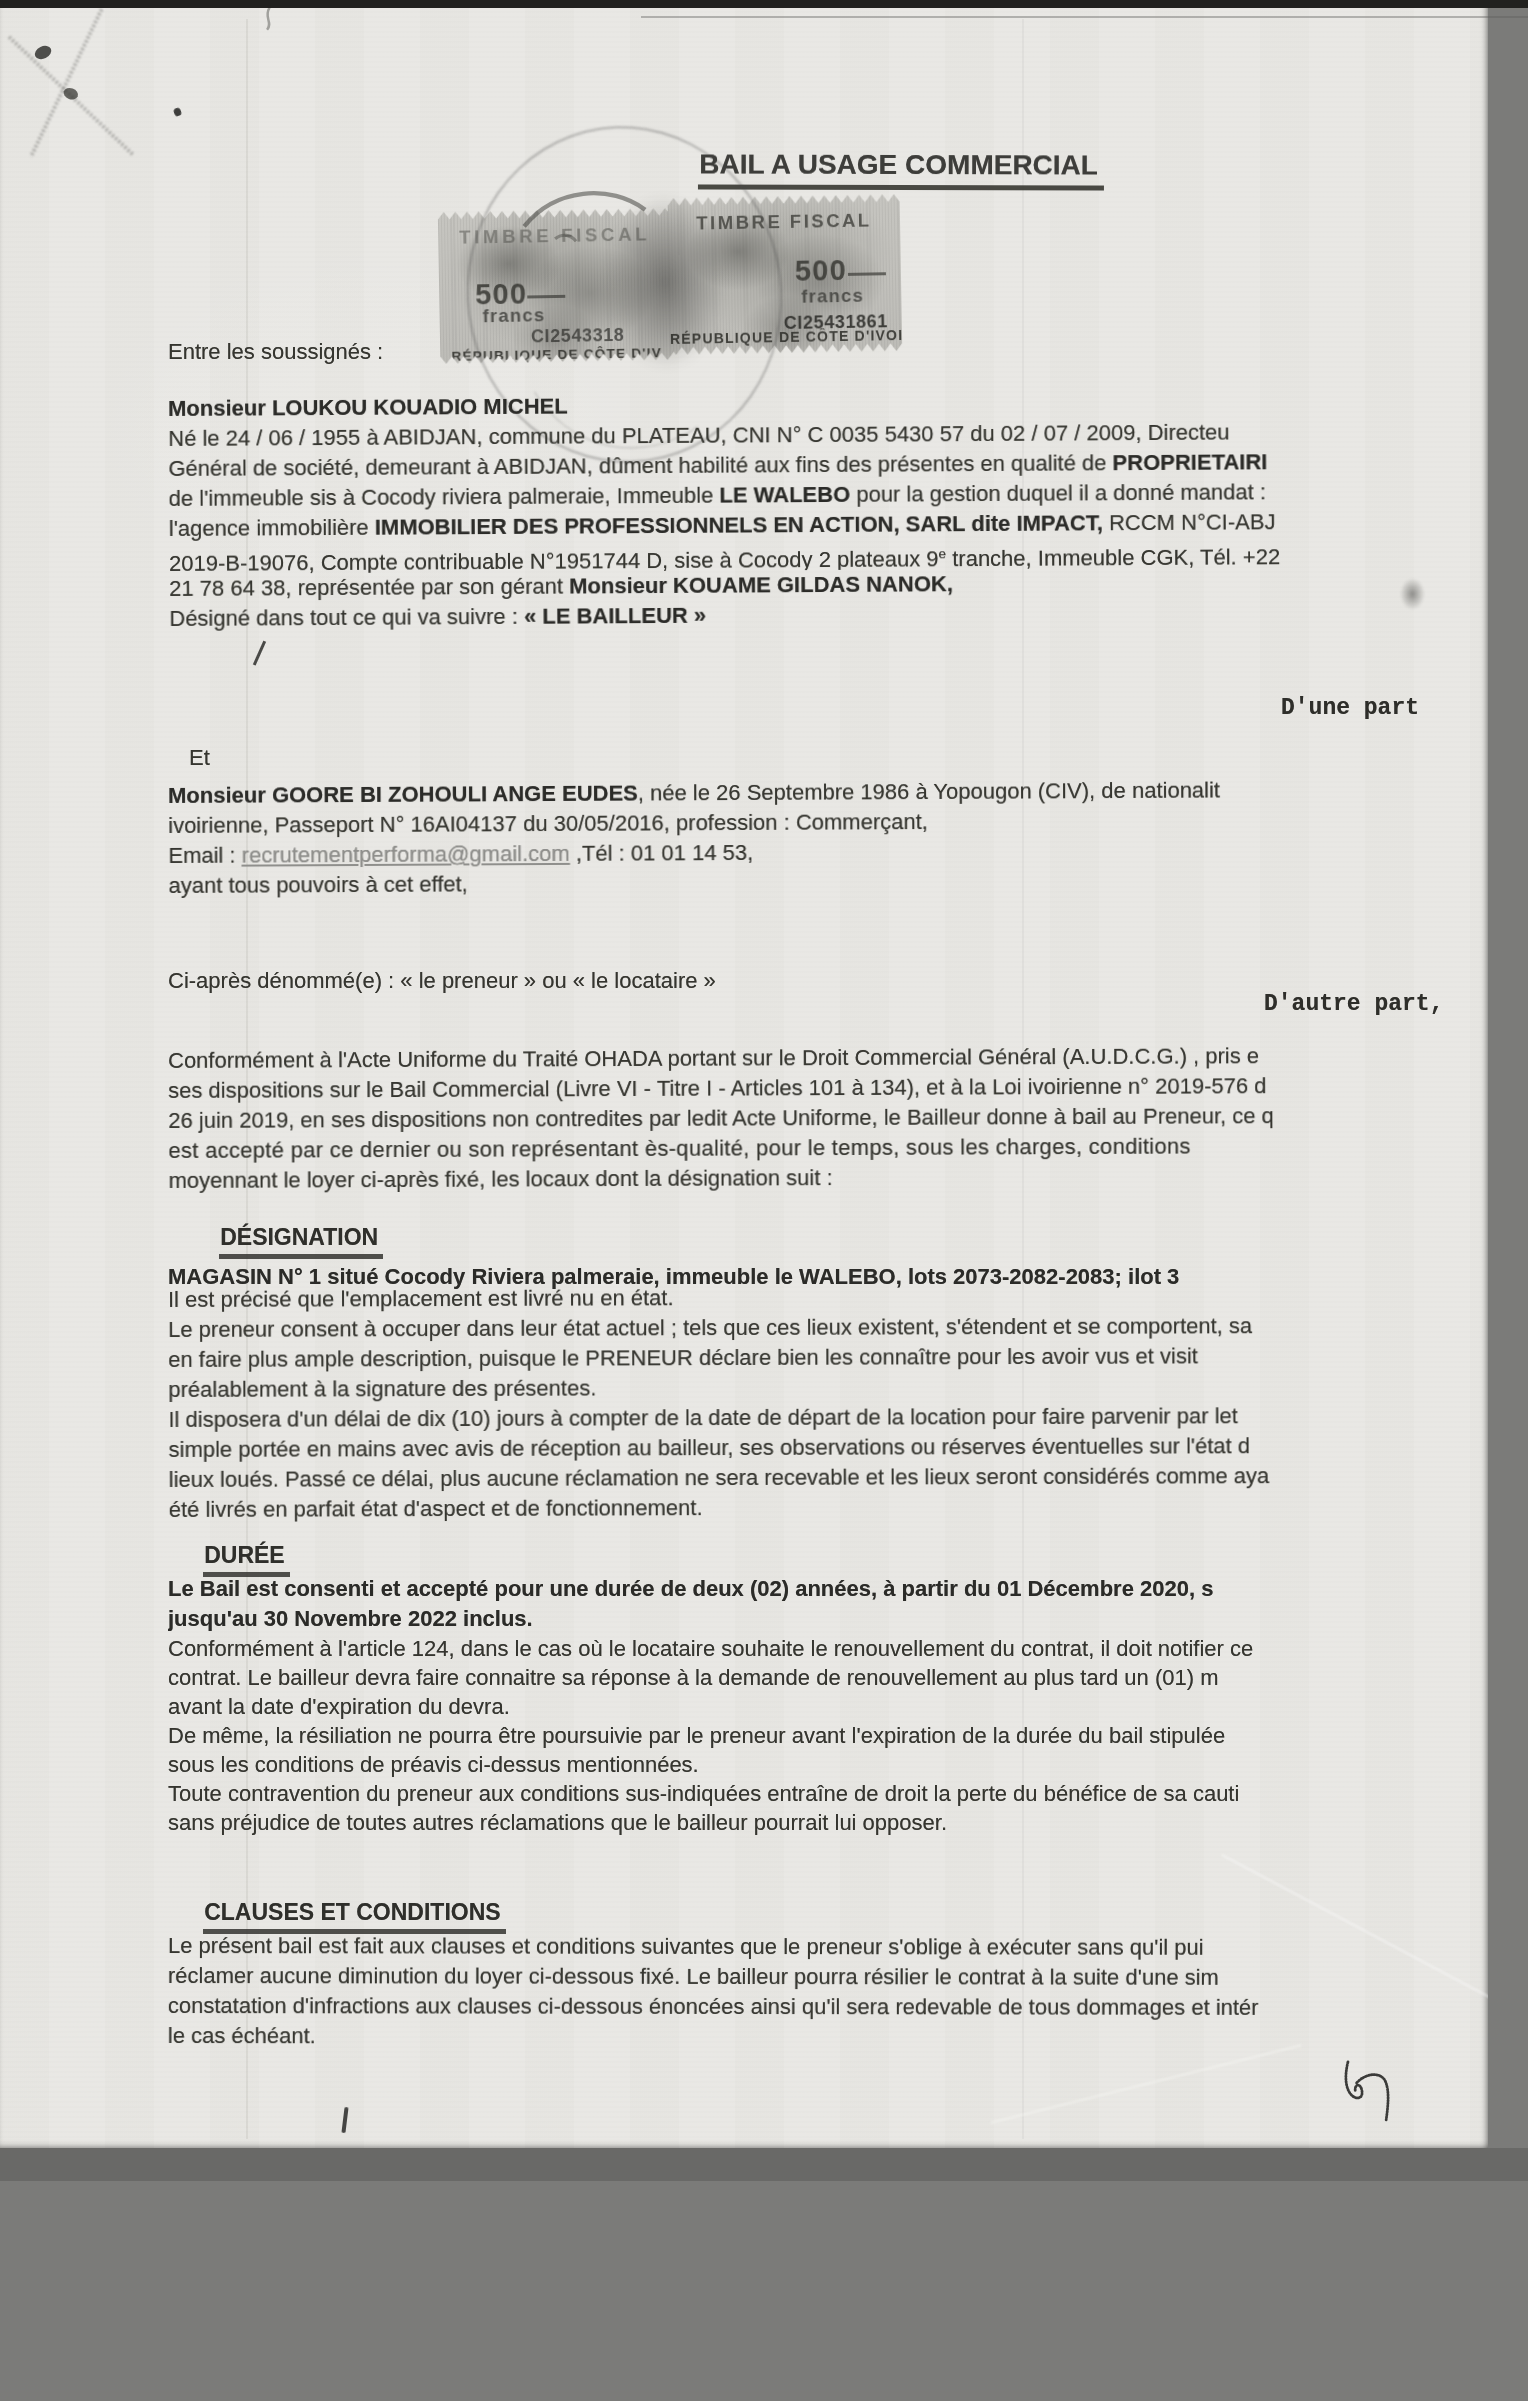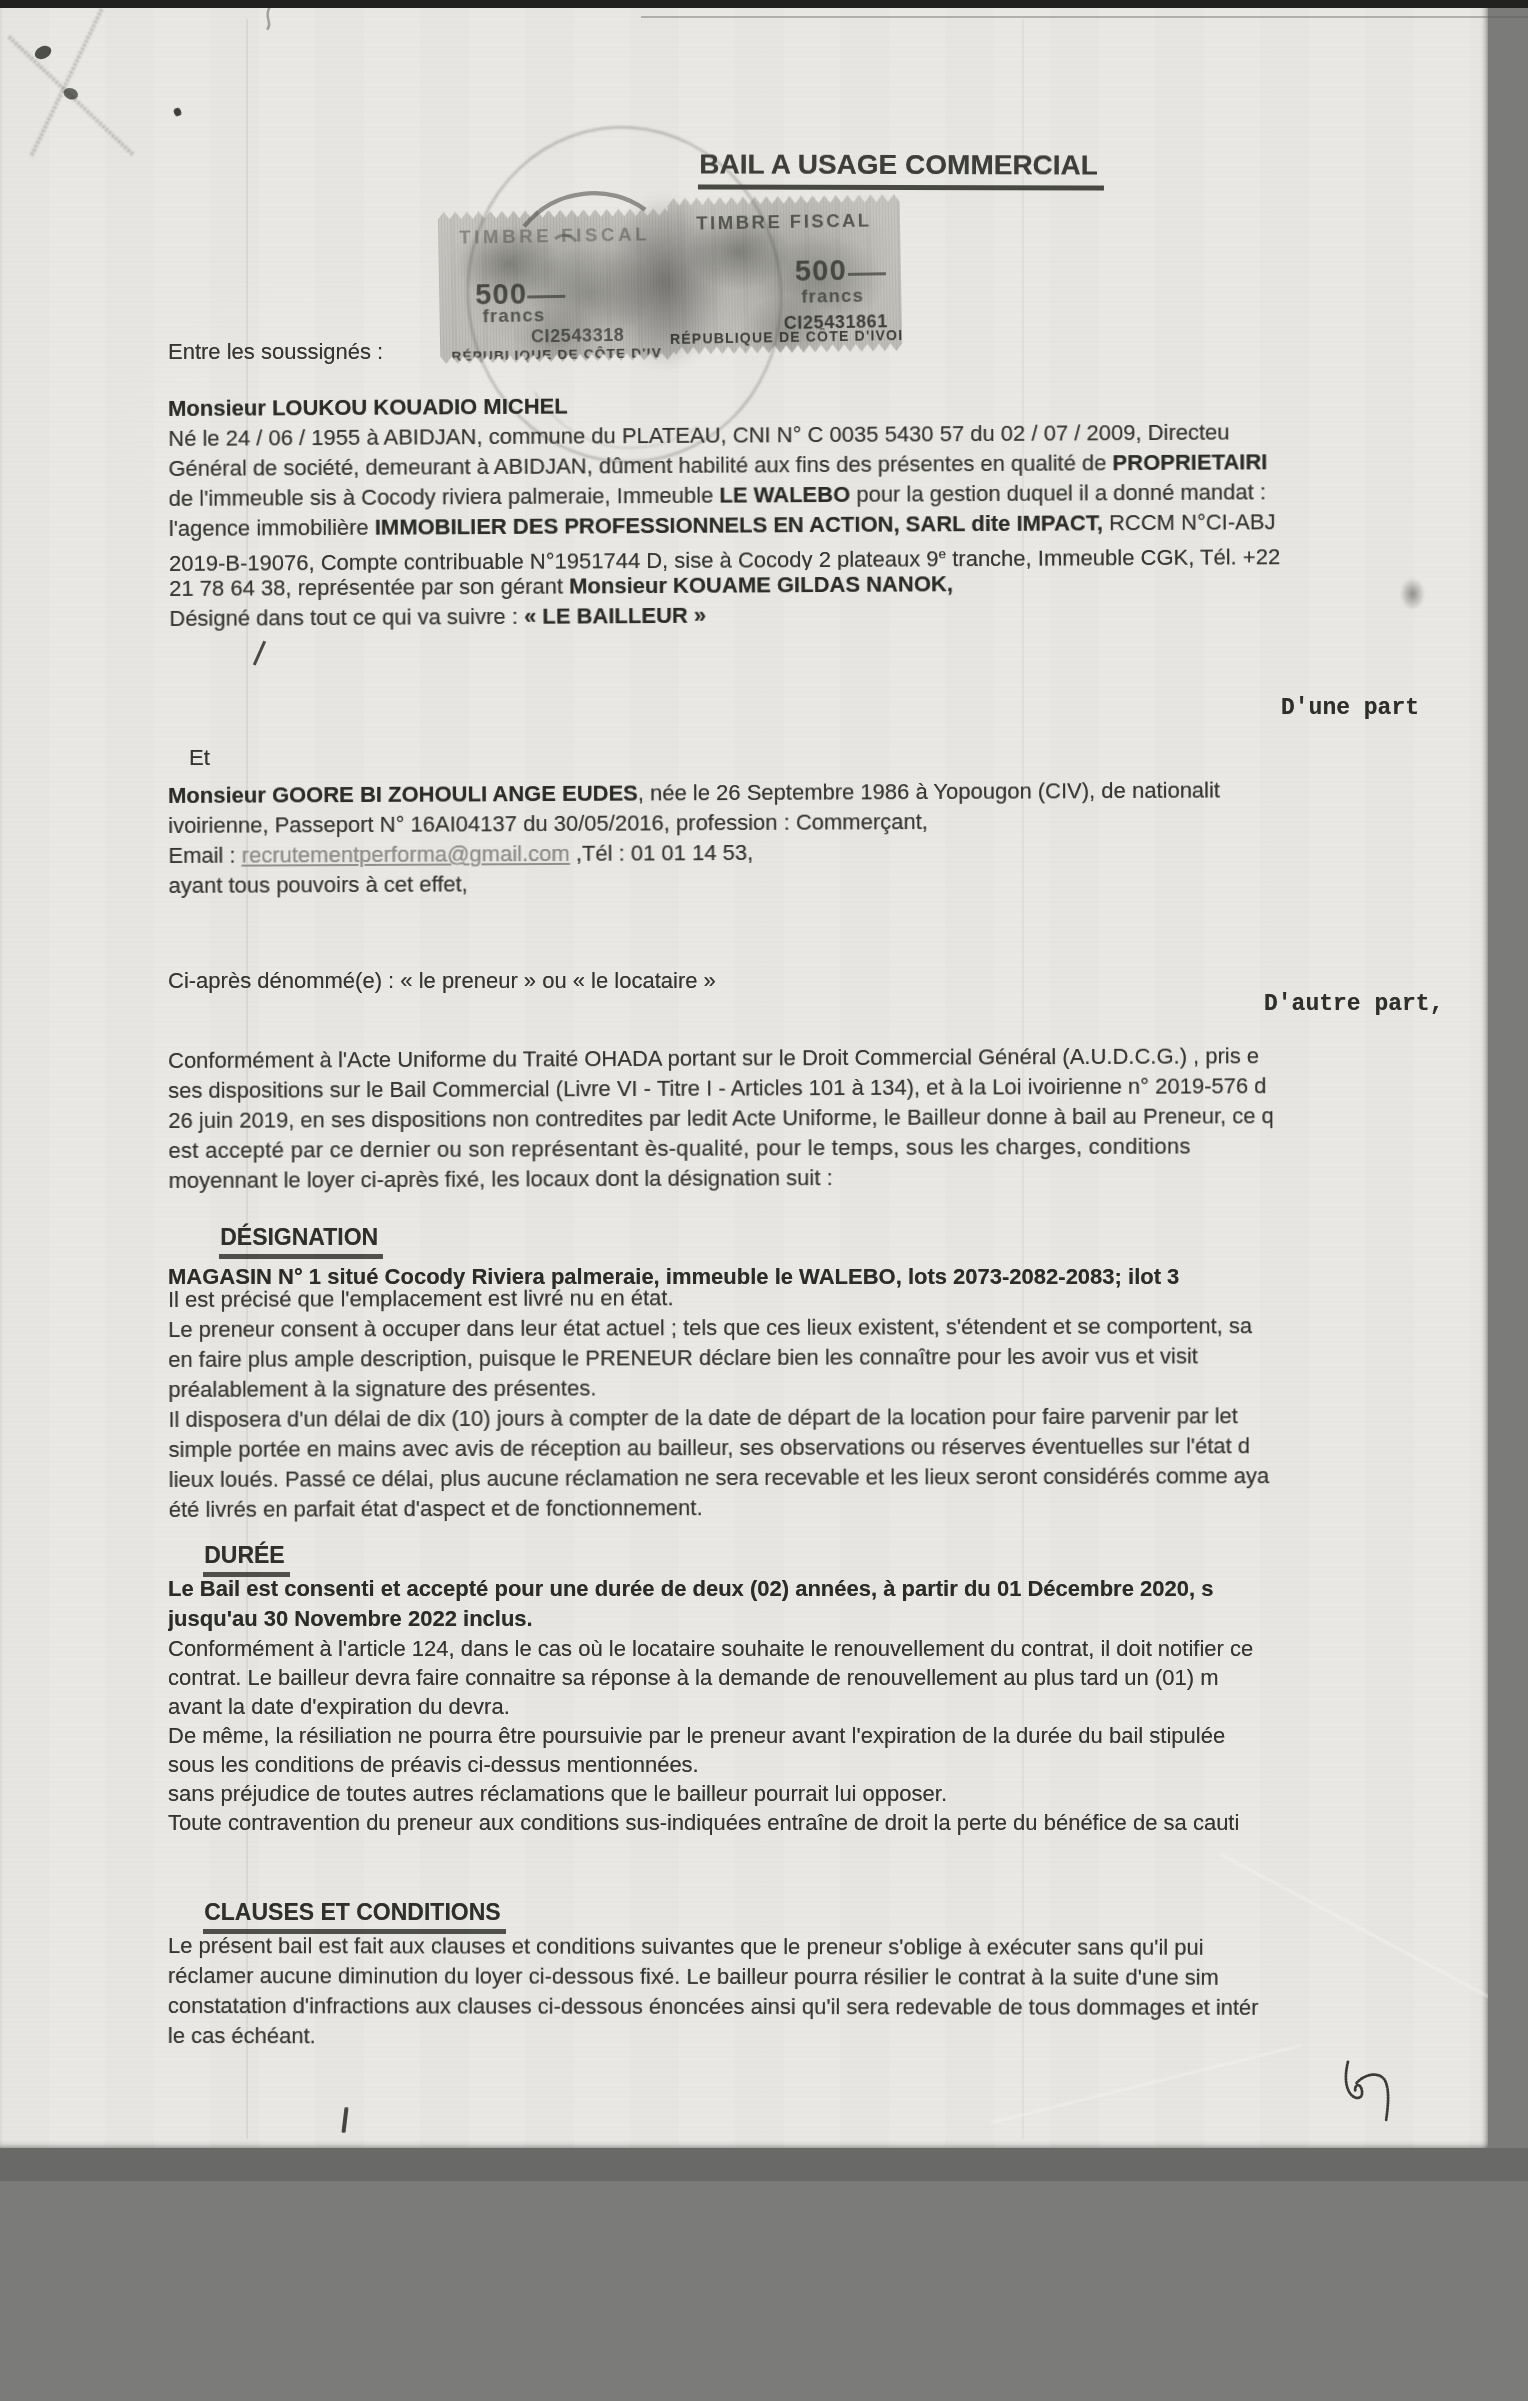--- a/index.html
+++ b/index.html
@@ -234,22 +234,22 @@
     <div class="txt" id="duree-term">
         <div class="tline"><span class="b">Le Bail est consenti et accepté pour une durée de deux (02) années, à partir du 01 Décembre 2020, s</span></div>
         <div class="tline last"><span class="b">jusqu'au 30 Novembre 2022 inclus.</span></div>
       </div>
     <div class="txt" id="duree-body">
         <div class="tline"><span>Conformément à l'article 124, dans le cas où le locataire souhaite le renouvellement du contrat, il doit notifier ce</span></div>
         <div class="tline"><span>contrat. Le bailleur devra faire connaitre sa réponse à la demande de renouvellement au plus tard un (01) m</span></div>
         <div class="tline last"><span>avant la date d'expiration du devra.</span></div>
         <div class="tline"><span>De même, la résiliation ne pourra être poursuivie par le preneur avant l'expiration de la durée du bail stipulée</span></div>
         <div class="tline last"><span>sous les conditions de préavis ci-dessus mentionnées.</span></div>
+        <div class="tline"><span>Toute contravention du preneur aux conditions sus-indiquées entraîne de droit la perte du bénéfice de sa cauti</span></div>
         <div class="tline last"><span>sans préjudice de toutes autres réclamations que le bailleur pourrait lui opposer.</span></div>
-        <div class="tline"><span>Toute contravention du preneur aux conditions sus-indiquées entraîne de droit la perte du bénéfice de sa cauti</span></div>
       </div>
 
     <div class="heading h-clauses">CLAUSES ET CONDITIONS</div>
     <div class="txt" id="clauses-body">
         <div class="tline"><span>Le présent bail est fait aux clauses et conditions suivantes que le preneur s'oblige à exécuter sans qu'il pui</span></div>
         <div class="tline"><span>réclamer aucune diminution du loyer ci-dessous fixé. Le bailleur pourra résilier le contrat à la suite d'une sim</span></div>
         <div class="tline"><span>constatation d'infractions aux clauses ci-dessous énoncées ainsi qu'il sera redevable de tous dommages et intér</span></div>
         <div class="tline last"><span>le cas échéant.</span></div>
       </div>
 

